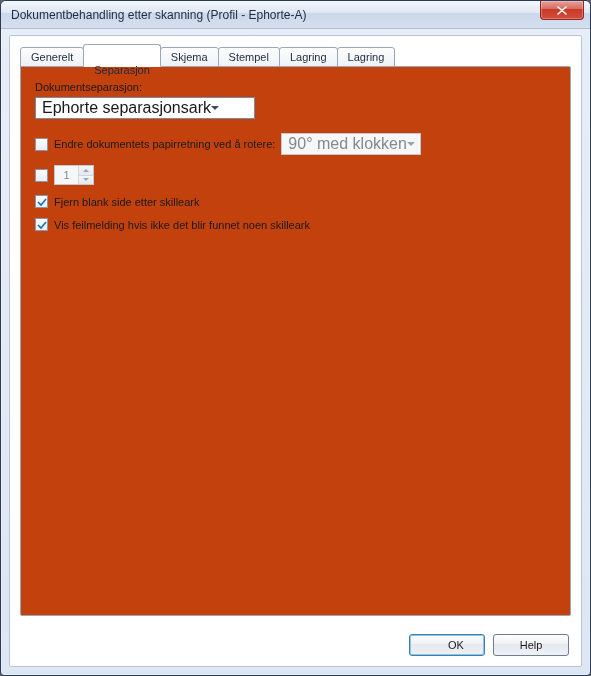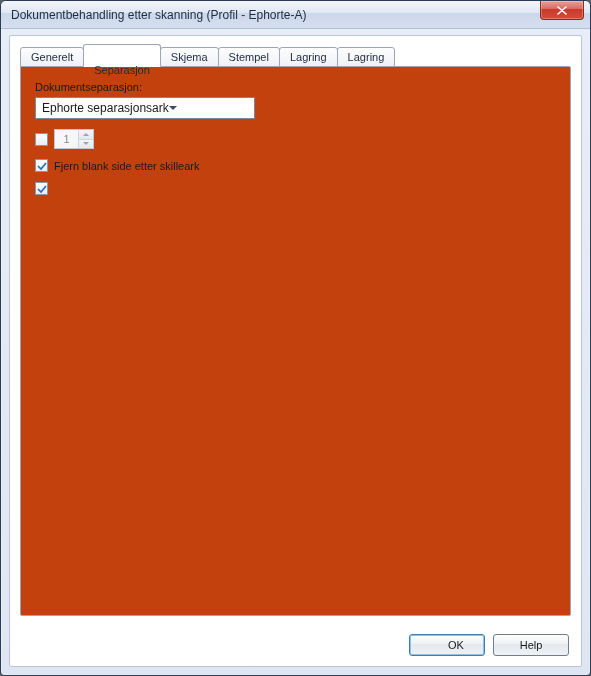--- a/index.html
+++ b/index.html
@@ -115,21 +115,21 @@
     margin-bottom: 4px;
   }
   .combo {
     width: 220px;
     height: 22px;
     border: 1px solid #7a8aa0;
     background: #fff;
     display: flex;
     align-items: center;
     padding: 0 4px 0 6px;
-    font-size: 12px;
+    font-size: 16px;
     color: #1a1a1a;
     cursor: default;
   }
   .combo.disabled {
     color: #888;
     border-color: #bfc7d1;
     background: #f6f7f9;
   }
   .combo .arrow {
     width: 0; height: 0;
@@ -250,20 +250,30 @@
     </div>
 
     <div class="tabpage">
 
       <div class="field-label">Dokumentseparasjon:</div>
       <div class="combo">
         <span>Ephorte separasjonsark</span>
         <span class="arrow"></span>
       </div>
 
+      <div class="row">
+        <span class="chk">
+          
+        </span>
+        <span class="chk-label">Endre dokumentets papirretning ved å rotere:</span>
+        <div class="combo disabled" style="width:140px">
+          <span>90° med klokken</span>
+          <span class="arrow"></span>
+        </div>
+      </div>
 
       <div class="row tight">
         <span class="chk">
           
         </span>
         <div class="spinner">
           <span class="val">1</span>
           <span class="btns">
             <span class="sbtn">
                 <span class="tri-up"></span>
@@ -283,20 +293,21 @@
         </span>
         <span class="chk-label">Fjern blank side etter skilleark</span>
       </div>
 
       <div class="row tight">
         <span class="chk checked">
           <svg width="10" height="10" viewBox="0 0 10 10">
               <path d="M1 5 L4 8 L9 2" stroke="#1b6dbf" stroke-width="1.6" fill="none"></path>
             </svg>
         </span>
+        <span class="chk-label">Vis feilmelding hvis ikke det blir funnet noen skilleark</span>
       </div>
 
     </div>
 
     <div class="button-row">
       <div class="btn default">
           <span>OK</span>
         </div>
       <div class="btn">
           <span>Help</span>

